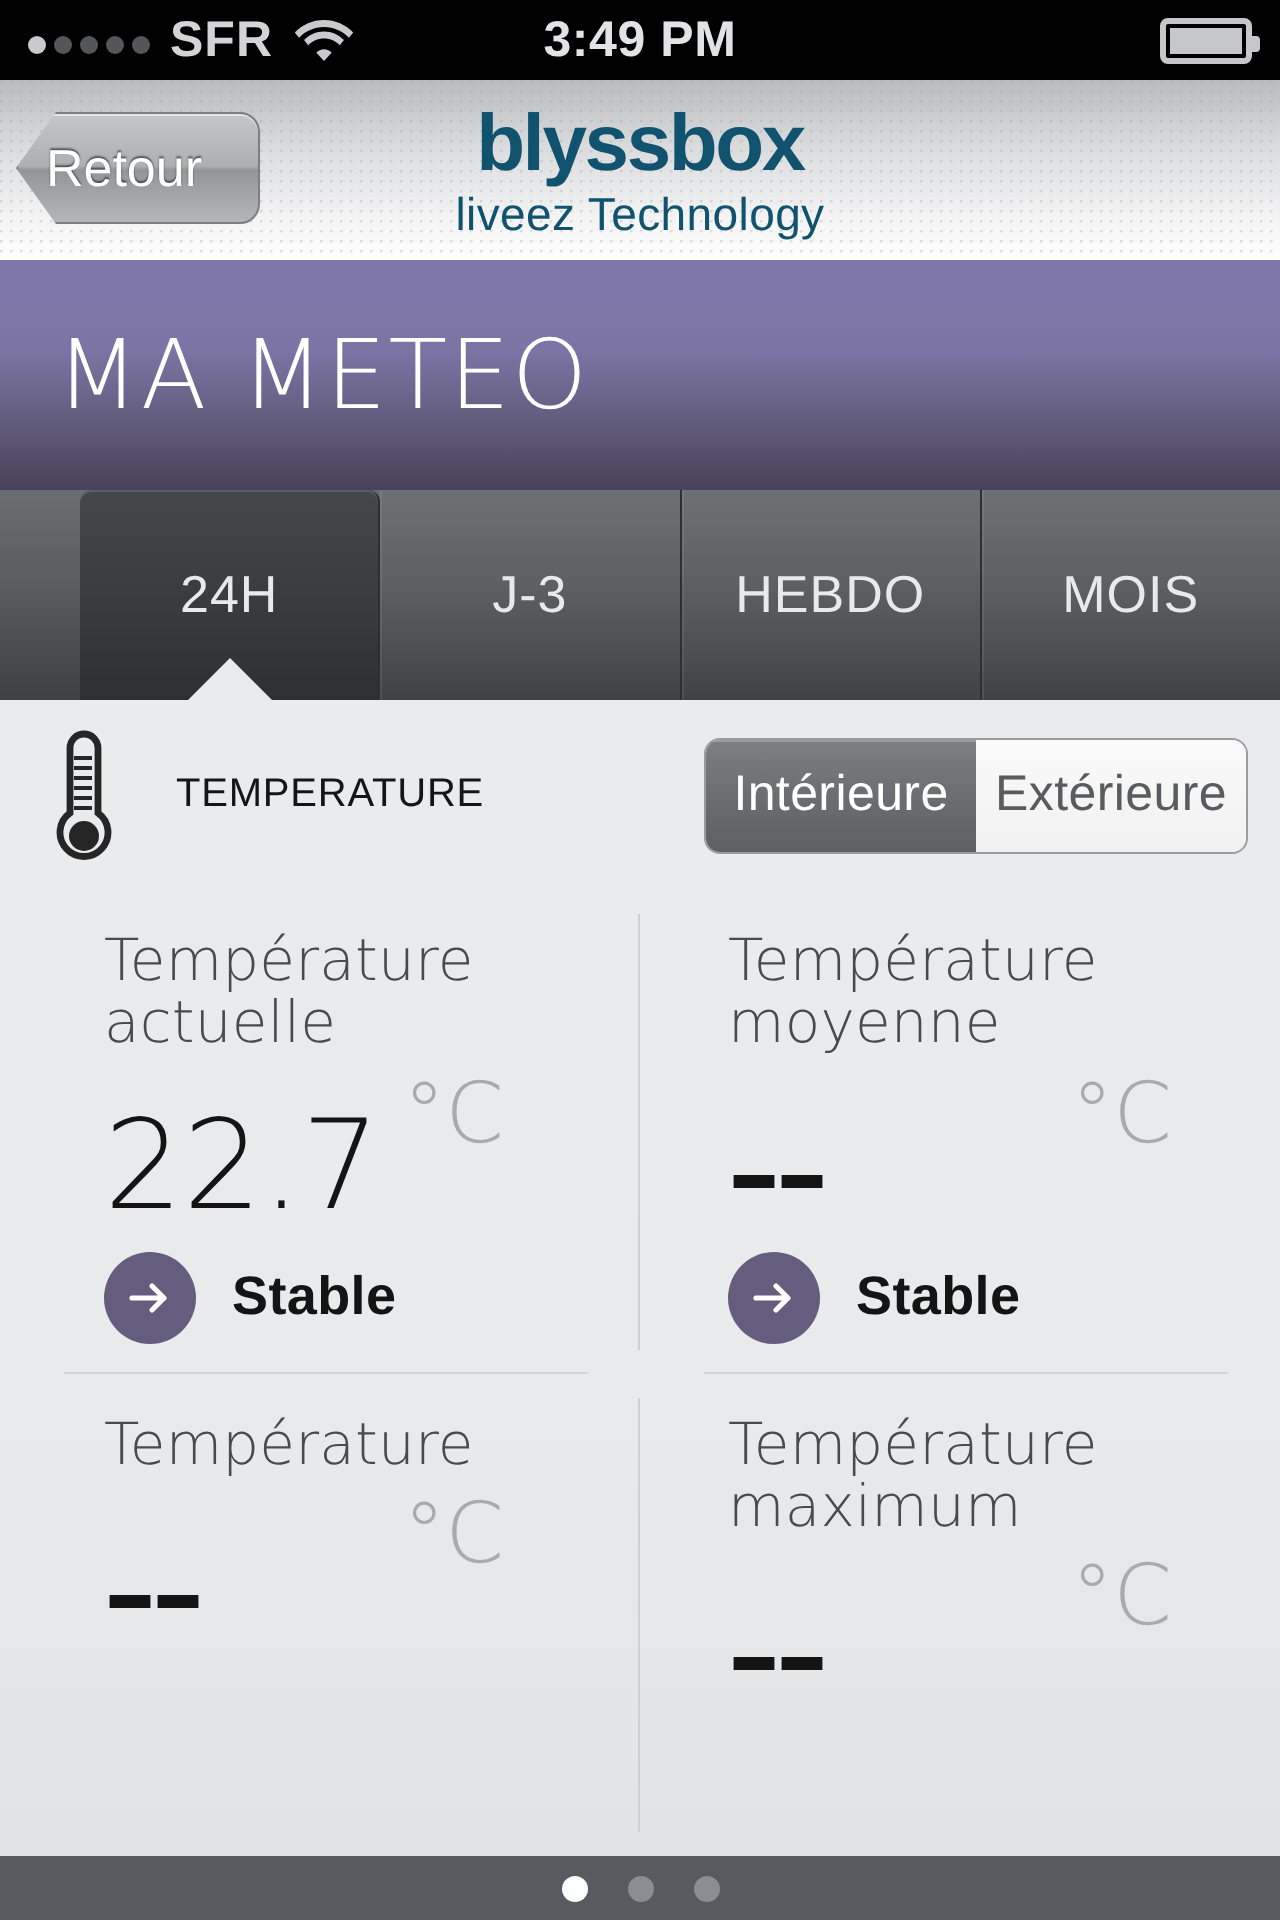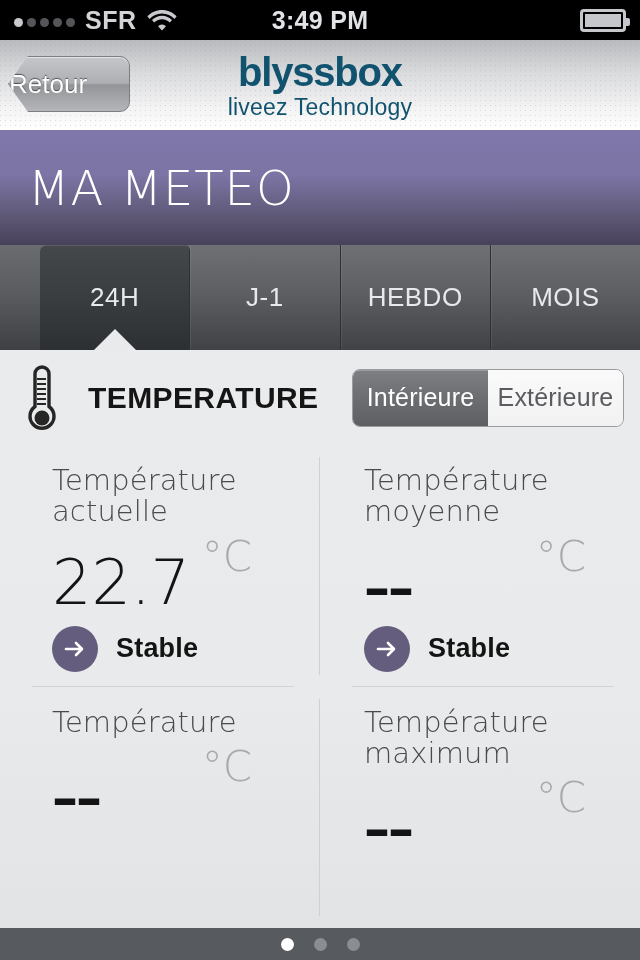--- a/index.html
+++ b/index.html
@@ -57,21 +57,21 @@
     position: absolute; top: 40px; left: 0;
     width: 640px; height: 90px;
     background:
       radial-gradient(circle at 0 0, rgba(160,160,160,0.30) 0 1.2px, transparent 1.6px) 0 0 / 5px 5px,
       linear-gradient(180deg, #b9babd 0%, #d9dadc 35%, #f3f3f4 75%, #ffffff 100%);
     display: flex; align-items: center; justify-content: center;
   }
   #back-button {
     position: absolute; left: 8px; top: 16px;
     height: 56px; width: 122px;
-    display: flex; align-items: center; justify-content: flex-start;
+    display: flex; align-items: center; justify-content: center;
     padding-right: 14px;
     color: #fff; font-size: 26px;
     text-shadow: 0 -1px 1px rgba(0,0,0,0.55);
     background: linear-gradient(180deg, #c5c6c9 0%, #aeafb3 48%, #949599 52%, #b5b6ba 100%);
     border: 1px solid #7d7e82;
     border-radius: 6px 10px 10px 6px;
     clip-path: polygon(0% 50%, 20px 0%, 100% 0%, 100% 100%, 20px 100%);
     box-shadow: inset 0 1px 0 rgba(255,255,255,0.5);
   }
   .brand-logo { text-align: center; line-height: 1; user-select: none; }
@@ -133,21 +133,21 @@
     width: 640px; height: 578px;
     background: linear-gradient(180deg, #eaebed 0%, #e9eaec 60%, #e2e3e5 100%);
   }
 
   #section-header {
     position: relative; height: 95px;
     display: flex; align-items: center; padding: 0 16px 0 22px;
   }
   #thermo-icon { width: 40px; height: 70px; flex: 0 0 auto; }
   #section-title {
-    font-size: 30px; font-weight: bold; color: #151515;
+    font-size: 20px; font-weight: normal; color: #151515;
     letter-spacing: 0.4px; margin-left: 26px;
   }
   #inout-toggle {
     margin-left: auto;
     display: flex; height: 58px;
     border: 1px solid #9a9b9e; border-radius: 8px;
     overflow: hidden; width: 272px;
     background: #f3f3f4;
   }
   .toggle-opt {
@@ -265,21 +265,21 @@
 
   <div id="page-title-bar">
     <div id="page-title">MA METEO</div>
   </div>
 
   <div id="tab-bar">
     <div class="tab active">
       <span>24H</span>
     </div>
     <div class="tab">
-      <span>J-1</span>
+      <span>J-3</span>
     </div>
     <div class="tab">
       <span>HEBDO</span>
     </div>
     <div class="tab">
       <span>MOIS</span>
     </div>
   </div>
 
   <div id="content">

